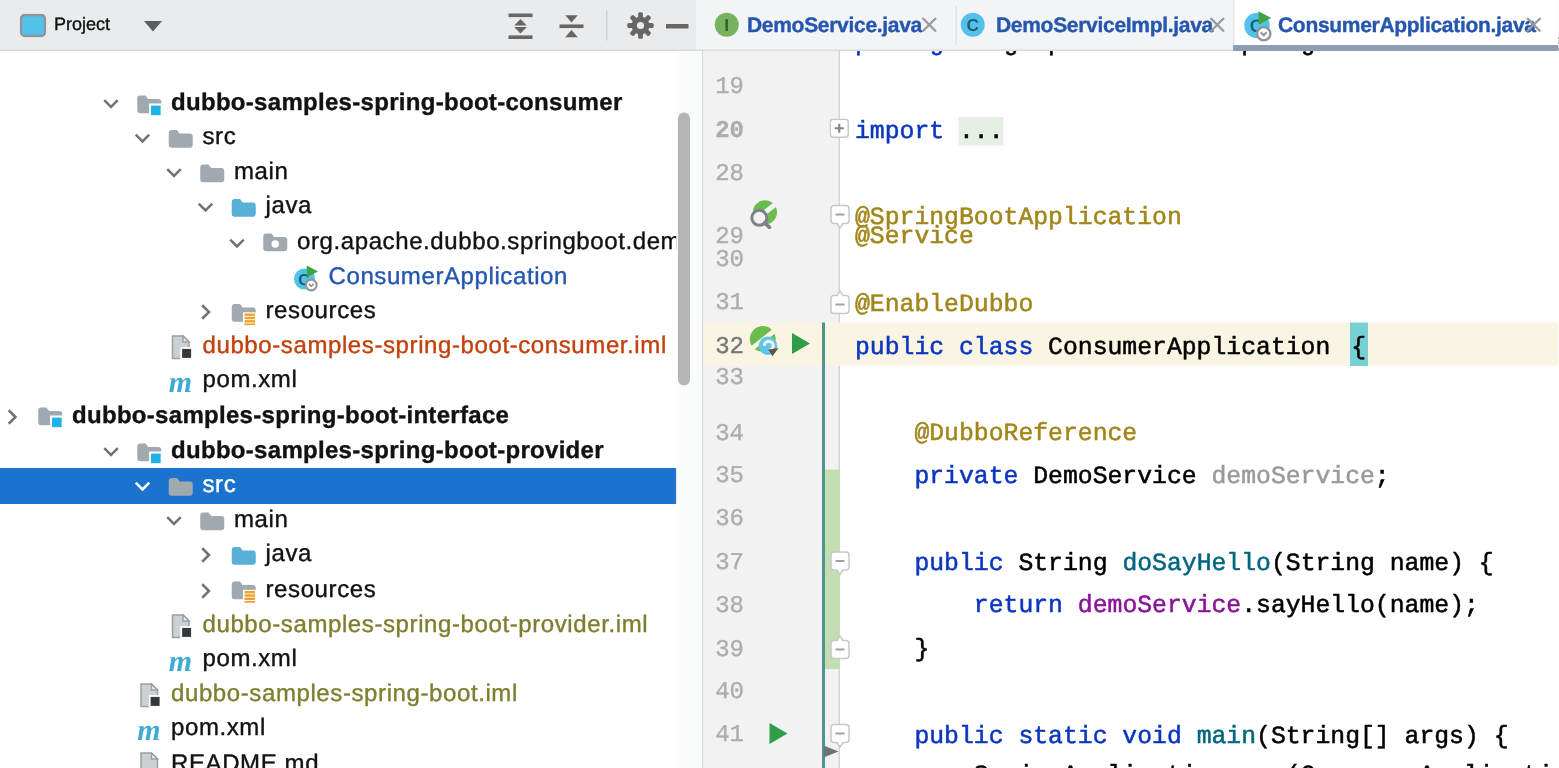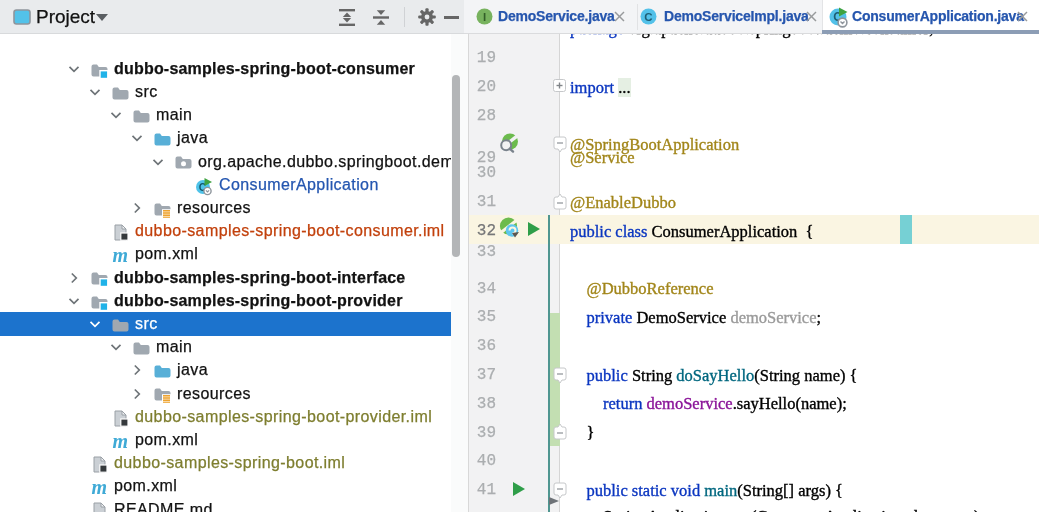--- a/index.html
+++ b/index.html
@@ -3,21 +3,21 @@
 <meta charset="utf-8">
 <style>
   * { margin:0; padding:0; box-sizing:border-box; }
   html,body { width:1039px; height:512px; overflow:hidden; background:#fff;
     font-family:"Liberation Sans", sans-serif; -webkit-text-stroke:0.25px; }
   #stage { position:relative; width:1039px; height:512px; overflow:hidden; }
   .abs { position:absolute; }
 
   
   #phead { left:0; top:0; width:464px; height:34px; background:#E9EBED; border-bottom:1px solid #D8DADC; }
-  #ptitle { left:36px; top:0; height:33px; line-height:33px; font-size:19px; color:#121212; }
+  #ptitle { left:36px; top:0; height:33px; line-height:33px; font-size:12px; color:#121212; }
   #tree { left:0; top:34px; width:451px; height:478px; background:#fff; overflow:hidden; }
   .trow { position:absolute; left:0; width:451px; height:23.2px; display:flex; align-items:center; font-size:16px; color:#121212; white-space:nowrap; letter-spacing:0.4px; }
   .trow .chev { width:16px; height:16px; flex:0 0 16px; }
   .trow .icon svg { vertical-align:middle; }
   .trow .gap1 { width:9px; flex:0 0 9px; }
   .trow .icon { width:17px; height:17px; flex:0 0 17px; }
   .trow .gap2 { width:6px; flex:0 0 6px; }
   .bold { font-weight:bold; letter-spacing:0.2px; }
   .sel { background:#1C73CD; color:#fff; }
   #scrollband { left:451px; top:34px; width:17px; height:478px; background:#FAFBFB; }
@@ -33,21 +33,21 @@
   #tabsep1 { left:637px; top:4px; width:1px; height:26px; background:#E1E2E4; }
 
   
   #gutter { left:469px; top:34px; width:91px; height:478px; background:#F2F2F3; border-right:1px solid #D5D5D5; }
   #caretrow { left:469px; top:215.4px; width:570px; height:28.8px; background:#FAF5E2; }
   #vcsgreen { left:550px; top:313px; width:10px; height:133px; background:#C3DFB2; }
   #tealline { left:547.5px; top:215.4px; width:2px; height:297px; background:#4F9690; }
   .lnum { position:absolute; left:469px; width:27px; height:28.8px; line-height:28.8px; text-align:right;
     font-family:"Liberation Mono", monospace; font-size:16px; color:#ABAEB0; }
   .codeline { position:absolute; left:561px; width:478px; height:28.8px; line-height:29.4px;
-    font-family:Liberation Serif, serif; font-size:16.5px; color:#000; white-space:pre; padding-left:9px; -webkit-text-stroke:0.35px currentColor; }
+    font-family:Liberation Mono, monospace; font-size:16.5px; color:#000; white-space:pre; padding-left:9px; -webkit-text-stroke:0.35px currentColor; }
   .kw { color:#0B36C0; }
   .ann { color:#A2861A; }
   .mth { color:#00677F; }
   .fld { color:#8A1398; }
   .gry { color:#9A9A9A; }
   .fold { background:#E5EFE3; }
 
   .runtri { width:0; height:0; border-top:7.5px solid transparent; border-bottom:7.5px solid transparent; border-left:12px solid #2F9E49; }
   #btmtri { left:549px; top:497px; width:0; height:0; border-top:4.5px solid transparent; border-bottom:4.5px solid transparent; border-left:10px solid #6E7378; }
 </style>
@@ -195,21 +195,21 @@
       </div>
       <div class="trow " style="top:208.79999999999998px;padding-left:87px">
         <span class="chev"></span>
         <span class="gap1"></span>
         <span class="icon"><svg class="icon" width="17" height="17">
             <text x="8.5" y="15" font-size="20" font-weight="bold" font-style="italic" text-anchor="middle" fill="#3FAAD6" font-family="Liberation Serif">m</text>
           </svg></span>
         <span class="gap2"></span>
         <span style="">pom.xml</span>
       </div>
-      <div class="trow bold" style="top:232px;padding-left:66px">
+      <div class="trow bold" style="top:232px;">
         <svg class="chev" width="16" height="16">
           <path d="M5.8 3.5 L10.3 8 L5.8 12.5" fill="none" stroke="#6E7478" stroke-width="1.7"></path>
         </svg>
         <span class="gap1"></span>
         <span class="icon"><svg class="icon" width="17" height="17">
             <path d="M0.5 4.6 Q0.5 2.6 2.5 2.6 H6 L7.8 5 H14.5 Q16.5 5 16.5 7 V12.5 Q16.5 14.5 14.5 14.5 H2.5 Q0.5 14.5 0.5 12.5 Z" fill="#A0A8B0"></path>
             <rect x="9" y="8.7" width="7.8" height="7.8" fill="#1FB2E8" stroke="#fff" stroke-width="1.4"></rect>
           </svg></span>
         <span class="gap2"></span>
         <span style="">dubbo-samples-spring-boot-interface</span>
@@ -332,21 +332,21 @@
 
   <div class="abs" id="gutter"></div>
   <div class="abs" id="caretrow"></div>
   <div class="abs" id="vcsgreen"></div>
   <div class="abs" style="left:900px;top:215.4px;width:11.5px;height:28.8px;background:#76D0D4"></div>
   <div class="abs" id="tealline"></div>
   <div class="abs" id="editor-lines" style="left:0;top:0">
       <div class="codeline" style="top:14px"><span class="kw">package</span> org.apache.dubbo.springboot.demo.consumer;</div>
       <div class="lnum" style="top:44.1px;">19</div>
       <div class="codeline" style="top:43.800000000000004px"></div>
-      <div class="lnum" style="top:72.9px;">20</div>
+      <div class="lnum" style="top:72.9px;font-weight:bold;">20</div>
       <div class="codeline" style="top:72.60000000000001px"><span class="kw">import</span> <span class="fold">...</span></div>
       <div class="lnum" style="top:101.7px;">28</div>
       <div class="codeline" style="top:101.4px"></div>
       <div class="lnum" style="top:144px;">29</div>
       <div class="codeline" style="top:130.2px"><span class="ann">@SpringBootApplication</span></div>
       <div class="lnum" style="top:159.3px;">30</div>
       <div class="codeline" style="top:143px"><span class="ann">@Service</span></div>
       <div class="lnum" style="top:188.10000000000002px;">31</div>
       <div class="codeline" style="top:187.8px"><span class="ann">@EnableDubbo</span></div>
       <div class="lnum" style="top:216.9px;color:#767779">32</div>

